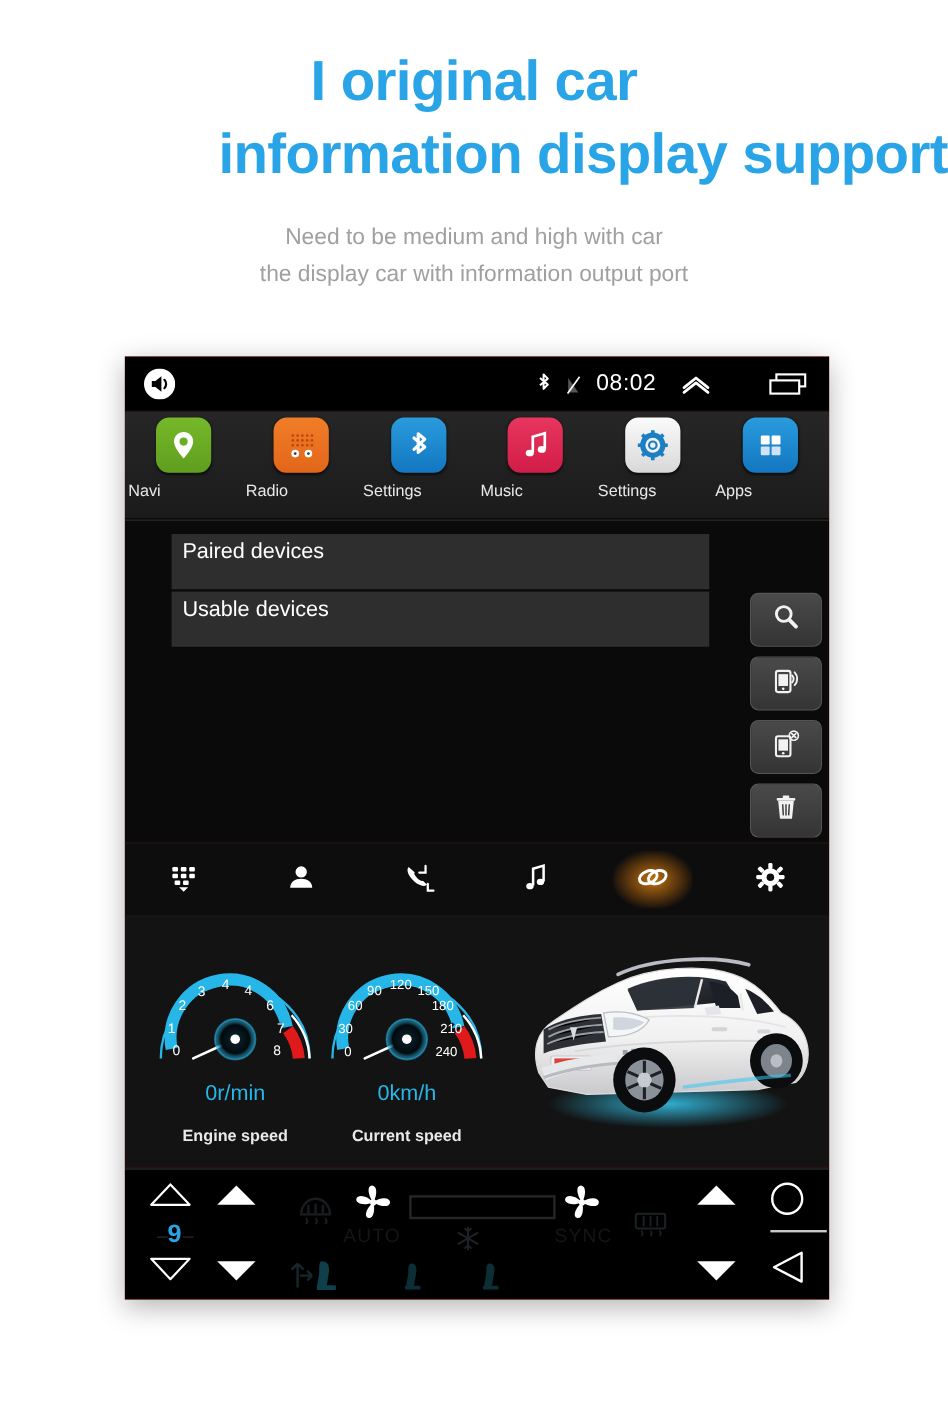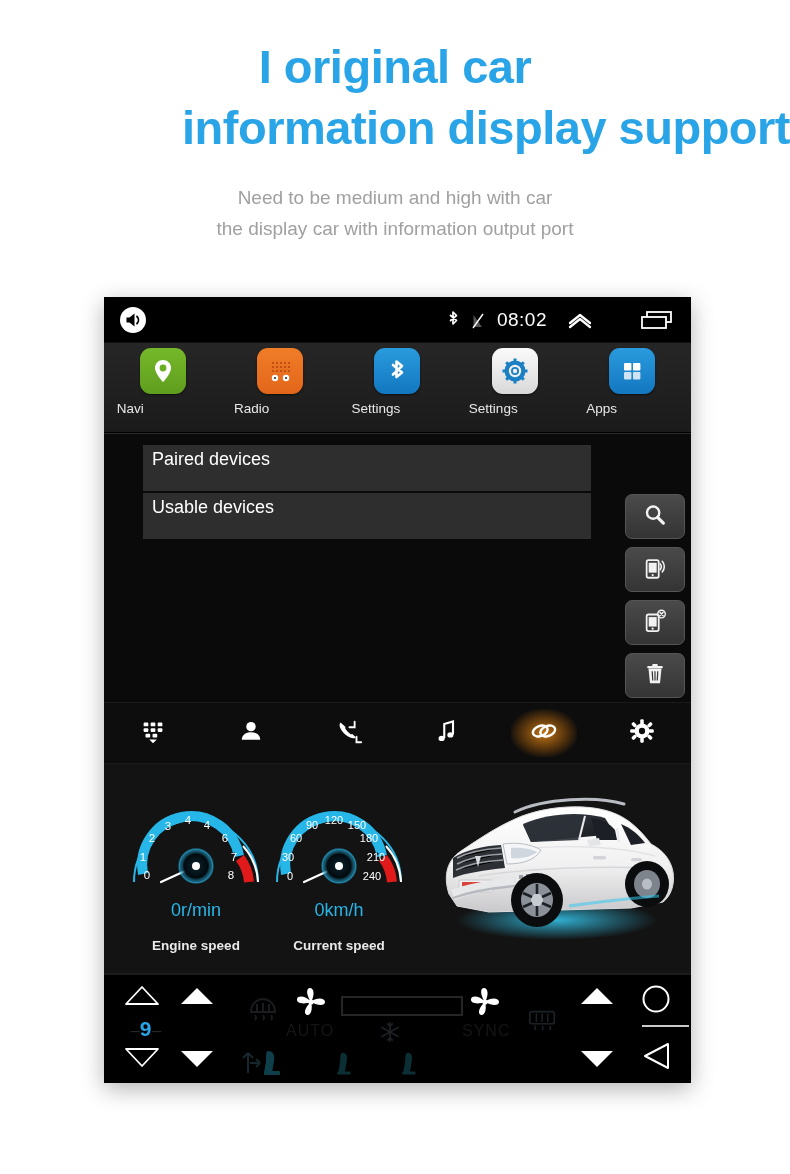--- a/index.html
+++ b/index.html
@@ -244,20 +244,30 @@
 
     <div class="appitem">
       <div class="appicon ic-bt">
         <svg viewBox="0 0 30 30" width="30" height="30">
           <path d="M11 9 L20 16.5 L14.5 21 L14.5 5.5 L20 10 L11 18.5" stroke="#fff" stroke-width="2.6" fill="none" stroke-linejoin="round" stroke-linecap="round"></path>
         </svg>
       </div>
       <span class="applabel">Settings</span>
     </div>
 
+    <div class="appitem">
+      <div class="appicon ic-music">
+        <svg viewBox="0 0 30 30" width="30" height="30">
+          <path d="M13 21 L13 8 L23 5 L23 18" stroke="#fff" stroke-width="2.2" fill="none"></path>
+          <ellipse cx="10.5" cy="21.5" rx="3.4" ry="2.8" fill="#fff"></ellipse>
+          <ellipse cx="20.5" cy="18.5" rx="3.4" ry="2.8" fill="#fff"></ellipse>
+        </svg>
+      </div>
+      <span class="applabel">Music</span>
+    </div>
 
     <div class="appitem">
       <div class="appicon ic-settings">
         <svg viewBox="0 0 30 30" width="30" height="30">
           <g fill="#1b7fc4">
             <circle cx="15" cy="15" r="10.5"></circle>
           </g>
           <g stroke="#1b7fc4" stroke-width="3">
             <path d="M15 2.5 L15 6"></path>
                 <path d="M15 24 L15 27.5"></path>

